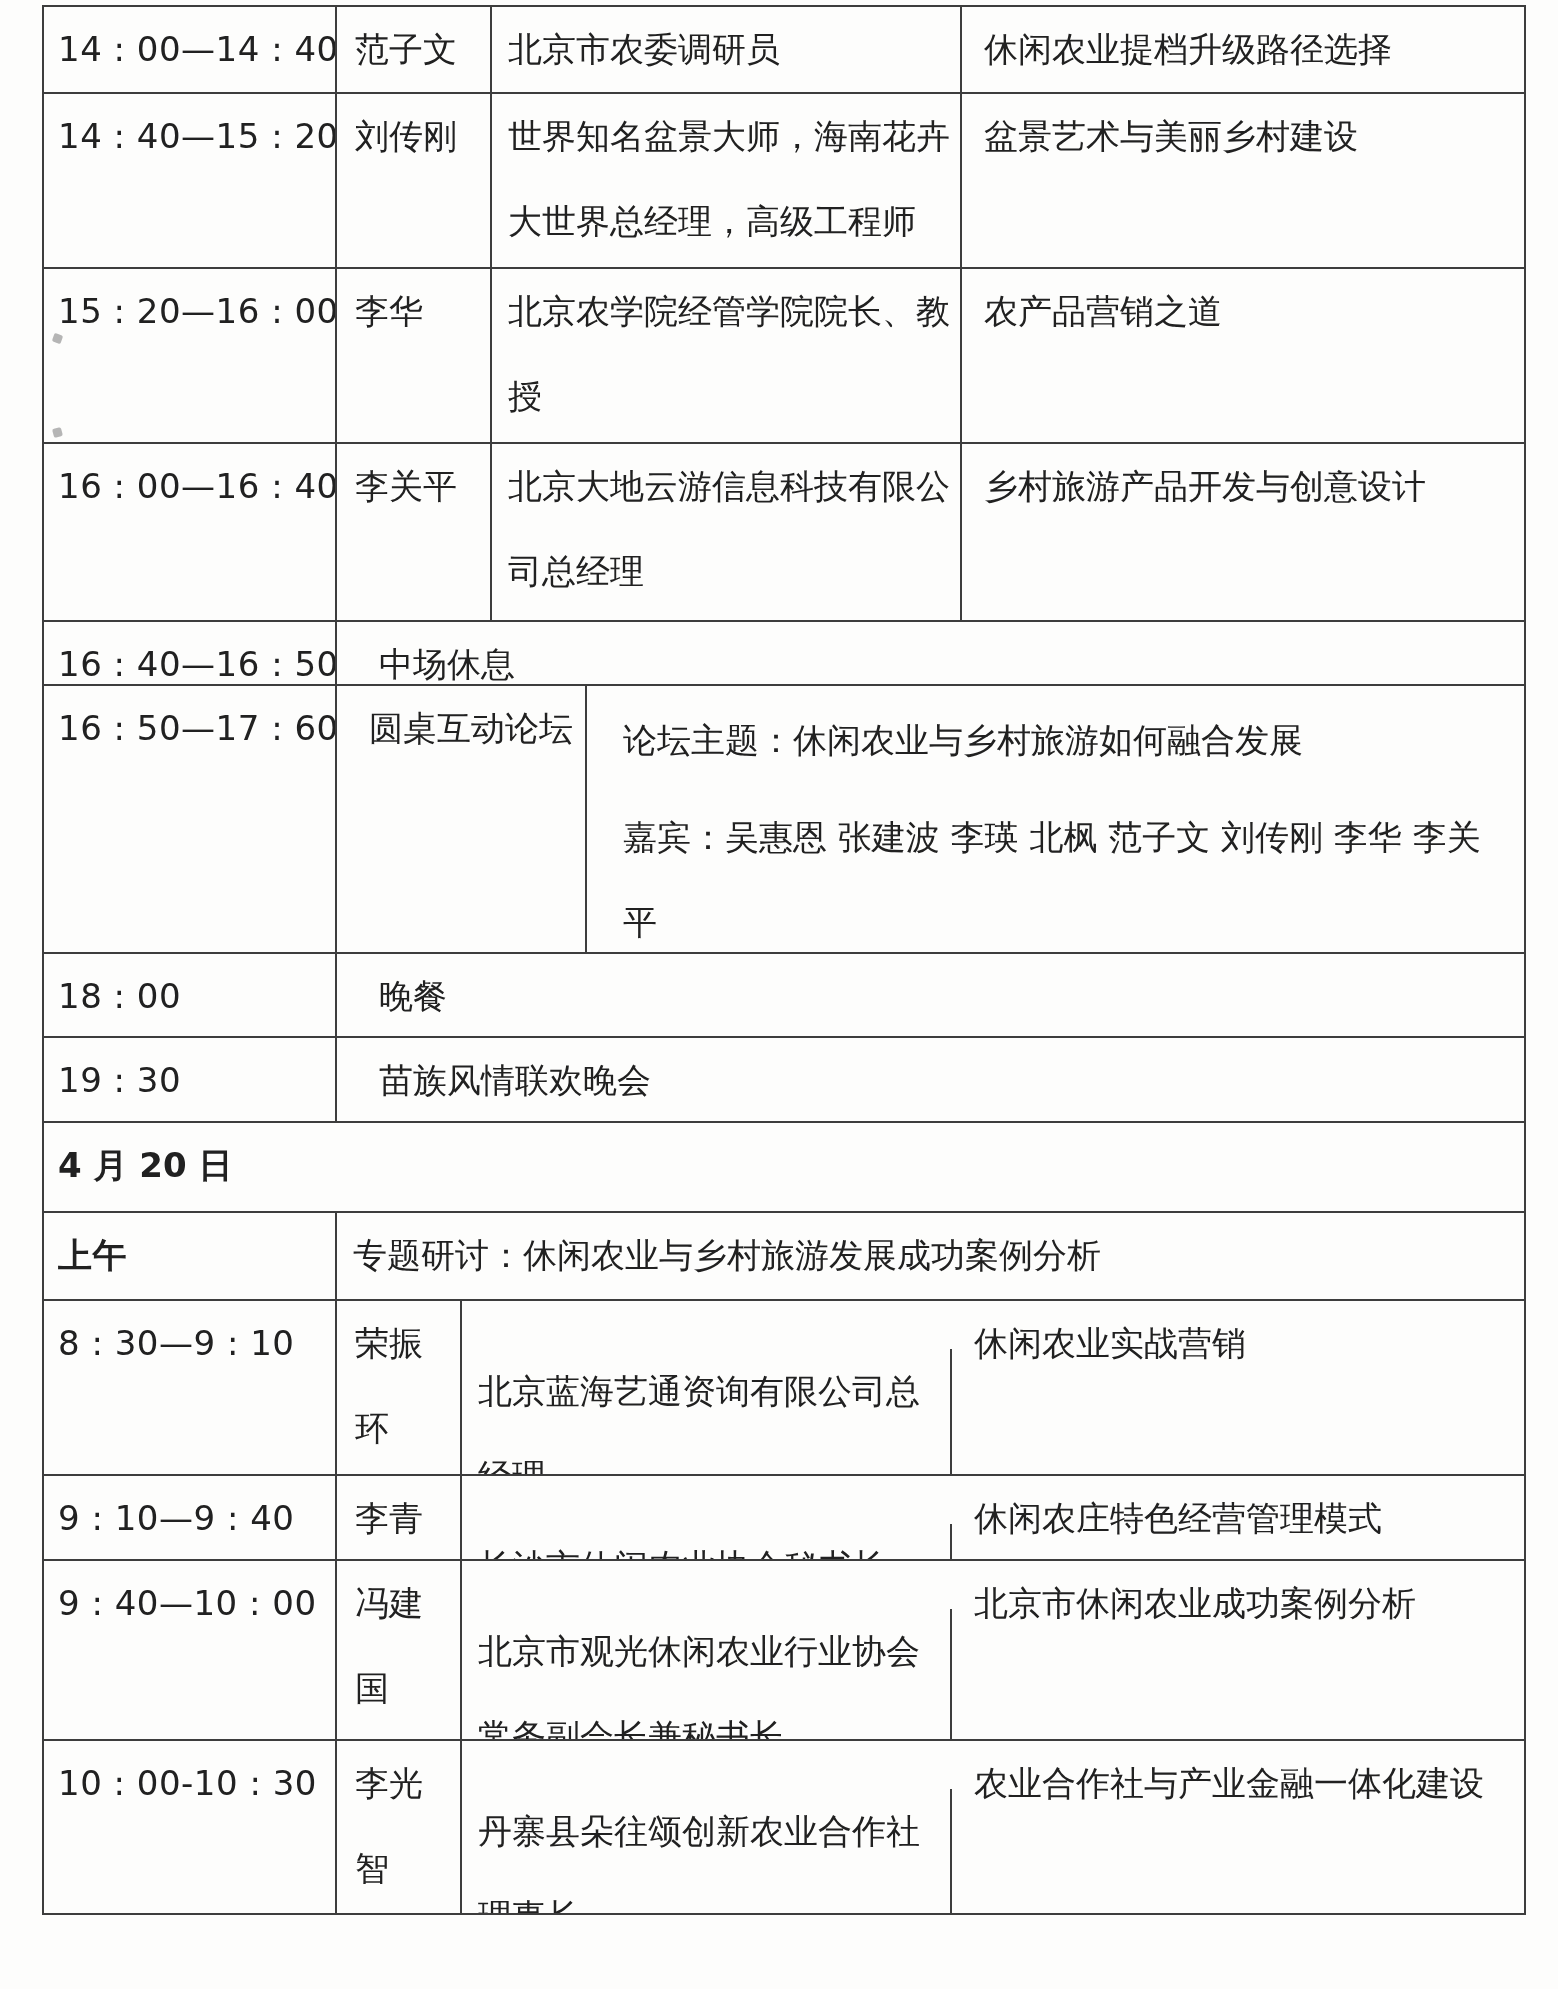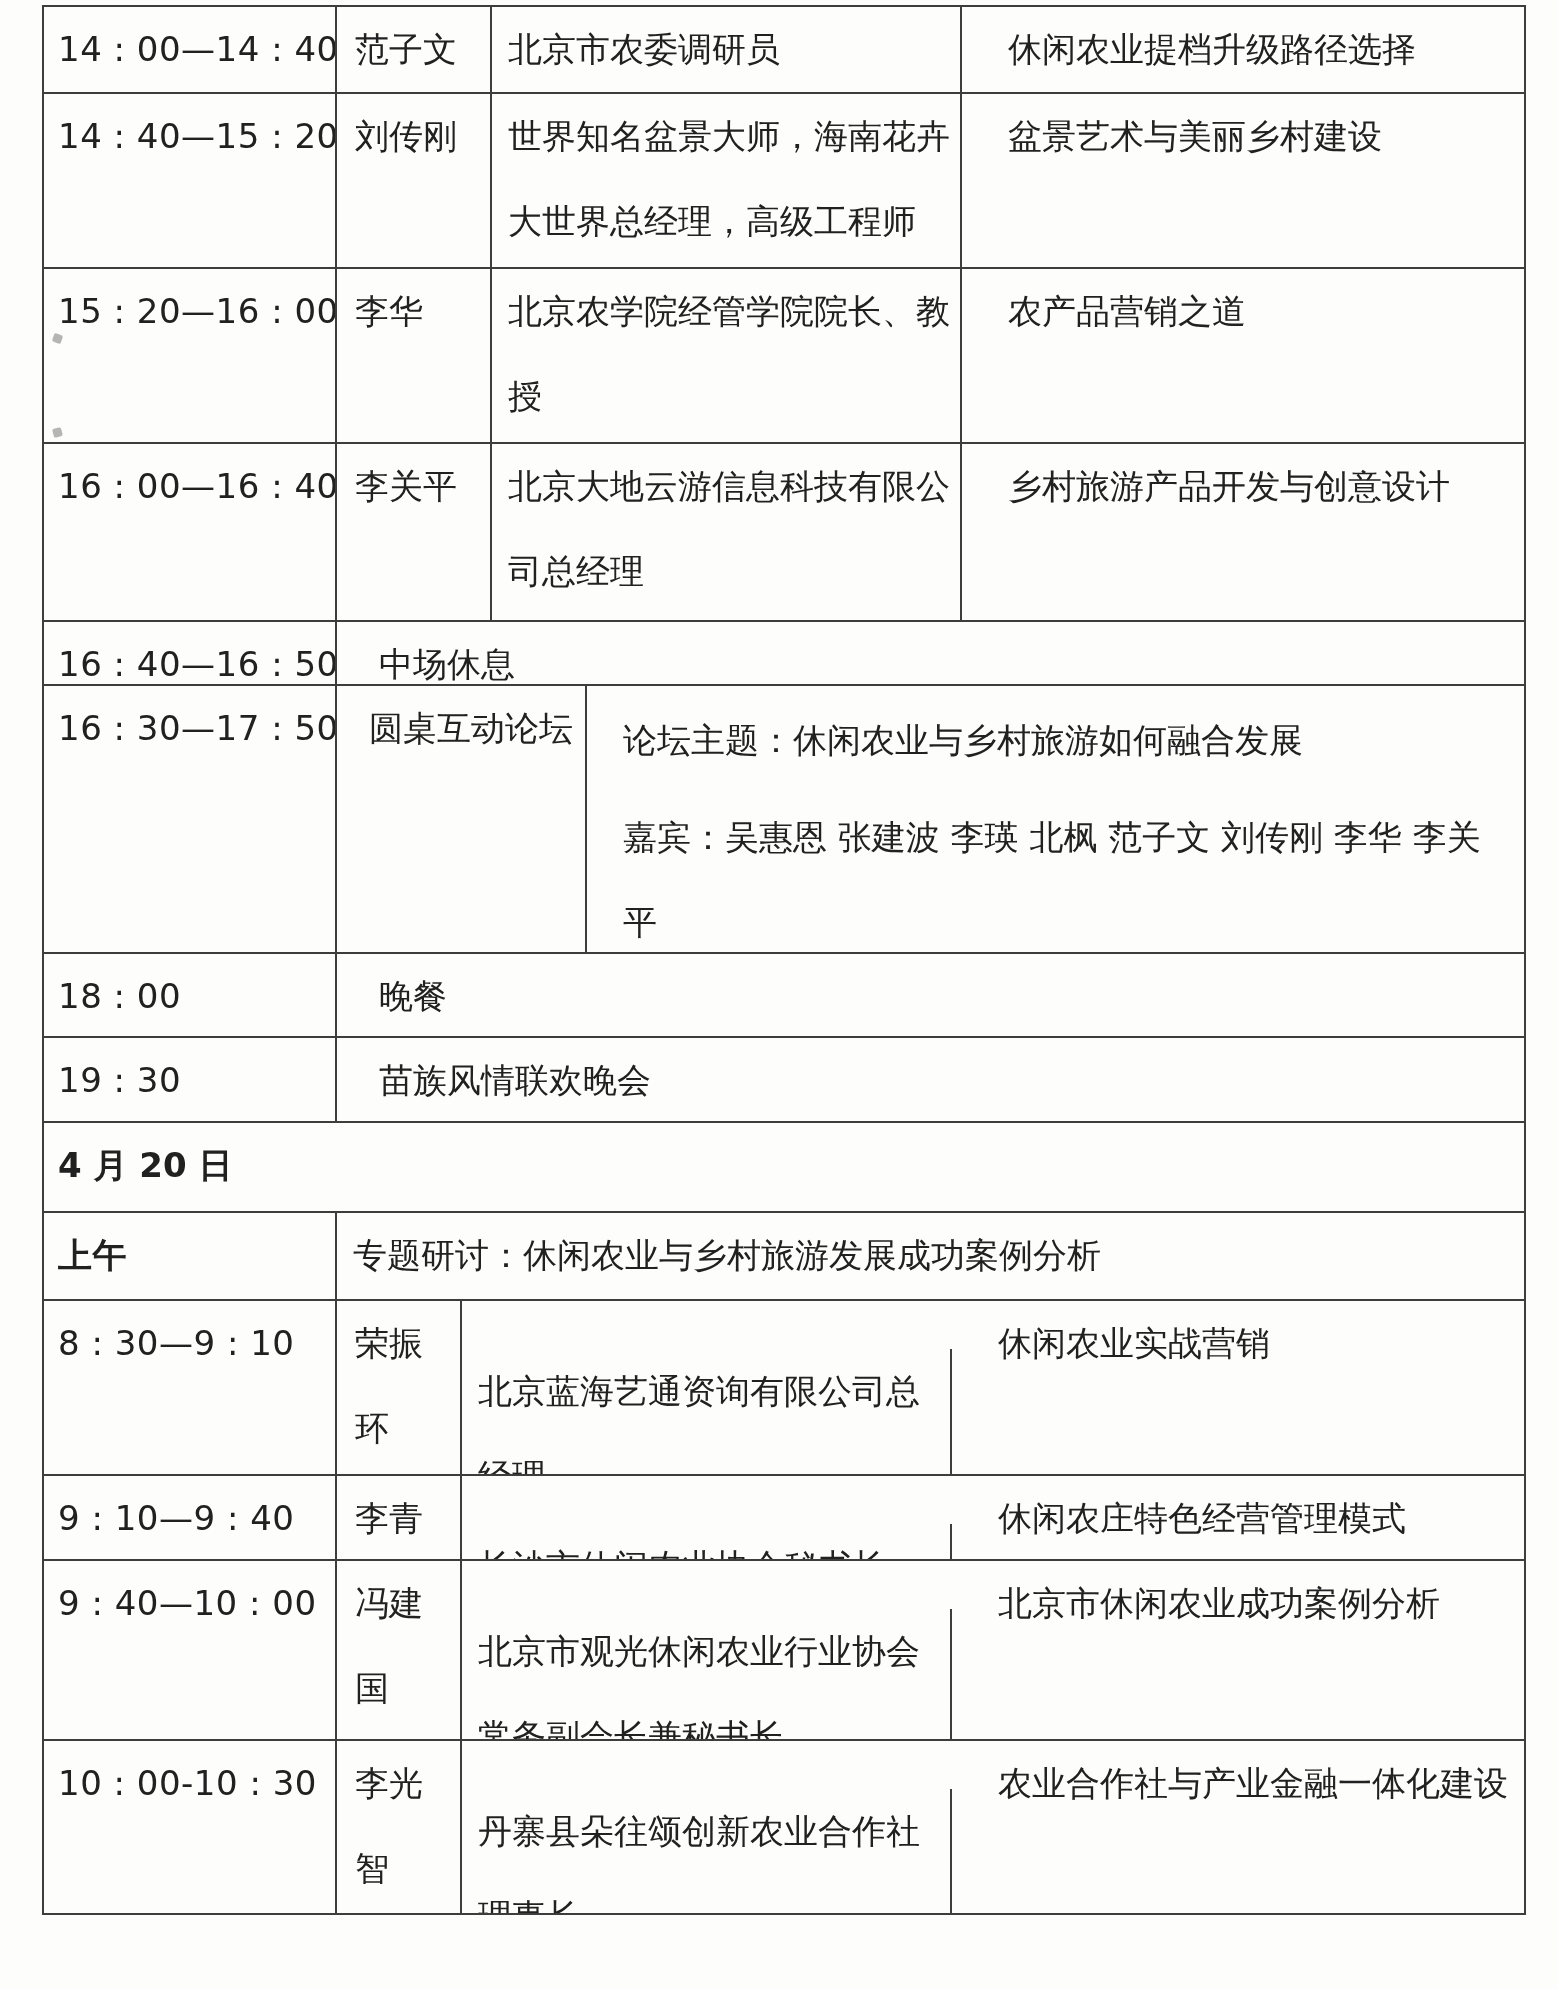--- a/index.html
+++ b/index.html
@@ -41,21 +41,21 @@
   .w-time{width:293px;flex:0 0 293px;}
   .w-name{width:155px;flex:0 0 155px;}
   .w-title{width:470px;flex:0 0 470px;}
   .w-name-m{width:125px;flex:0 0 125px;}
   .w-title-m{width:490px;flex:0 0 490px;margin-top:48px;}
   .w-rtlabel{width:250px;flex:0 0 250px;}
   .w-rest{flex:1 1 auto;}
   
   .time{padding-left:14px;white-space:nowrap;letter-spacing:0.5px;}
   .name{padding-left:18px;}
-  .topic{padding-left:22px;margin-left:24px;}
+  .topic{padding-left:22px;}
   .merged{padding-left:42px;}
   .rt-label{padding-left:32px;}
   .rt-content{padding-left:24px;}
   .section-content{padding-left:16px;}
   .date-cell{padding-left:14px;}
   .bold{font-weight:bold;}
   
   .speck{
     position:absolute;width:9px;height:9px;
     background:#8f8f8f;opacity:.65;border-radius:2px;
@@ -97,21 +97,21 @@
       <div class="cell title w-title">北京大地云游信息科技有限公司总经理</div>
       <div class="cell topic w-rest">乡村旅游产品开发与创意设计</div>
     </div>
 
     <div class="row" style="height:64px">
       <div class="cell time w-time">16 : 40—16 : 50</div>
       <div class="cell merged w-rest">中场休息</div>
     </div>
 
     <div class="row" style="height:268px">
-      <div class="cell time w-time">16 : 30—17 : 50</div>
+      <div class="cell time w-time">16 : 50—17 : 60</div>
       <div class="cell rt-label w-rtlabel">圆桌互动论坛</div>
       <div class="cell rt-content w-rest">
         <p>论坛主题：休闲农业与乡村旅游如何融合发展</p>
         <p>嘉宾：吴惠恩 张建波 李瑛 北枫 范子文 刘传刚 李华 李关平</p>
         <p>张舜尧</p>
       </div>
     </div>
 
     <div class="row" style="height:84px">
       <div class="cell time w-time">18 : 00</div>

